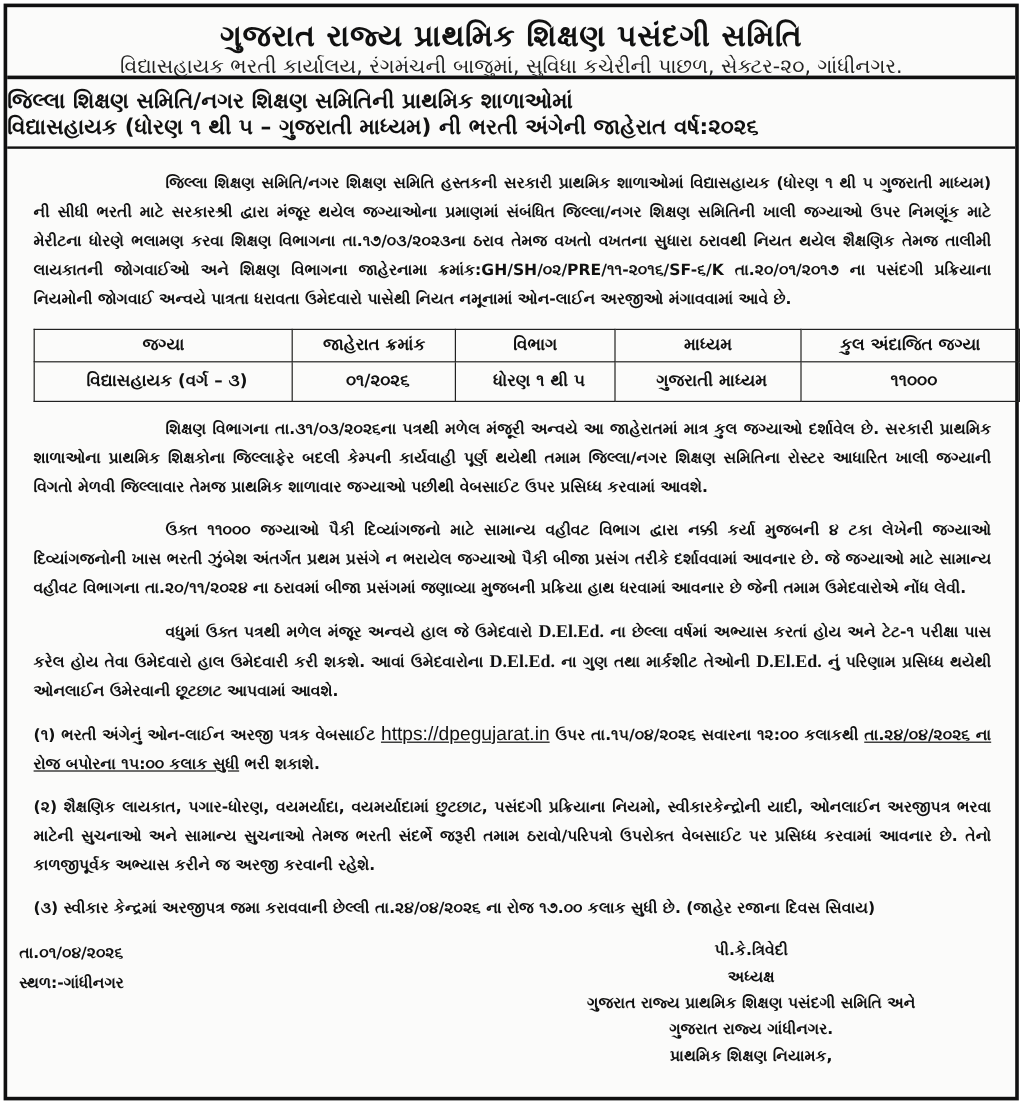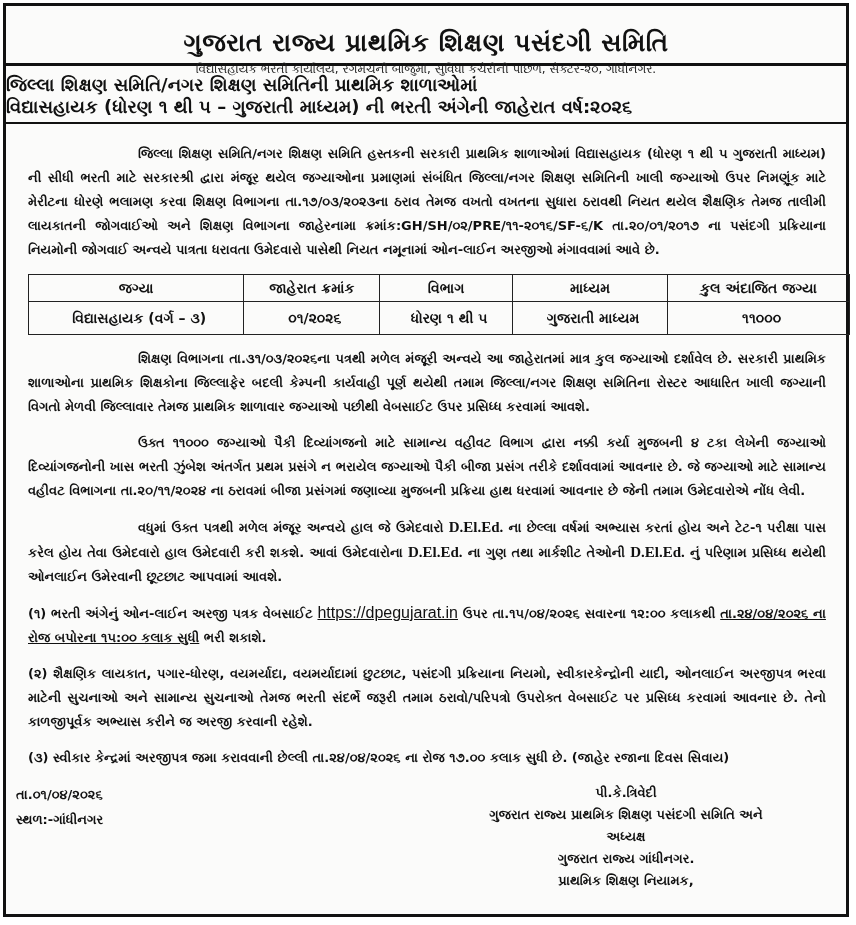--- a/index.html
+++ b/index.html
@@ -1,20 +1,20 @@
 <!DOCTYPE html>
 <html><head>
 <meta charset="utf-8">
 <style>
   html, body { margin: 0; padding: 0; background: #ffffff; }
   body { width: 856px; height: 925px; overflow: hidden; font-family: "DejaVu Sans", sans-serif; color: #111; }
   .page { position: absolute; left: 3px; top: 3px; width: 846px; height: 914px; border: 3px solid #111; background: #fbfbfa; box-sizing: border-box; }
-  .head { text-align: center; padding-top: 22px; height: 60px; border-bottom: 3px solid #111; box-sizing: border-box; }
+  .head { text-align: center; padding-top: 9px; height: 60px; border-bottom: 3px solid #111; box-sizing: border-box; }
   .org-title { font-size: 25px; font-weight: bold; line-height: 30px; letter-spacing: 0.5px; }
-  .org-addr { font-size: 12px; line-height: 18px; margin-top: 2px; color: #222; }
+  .org-addr { font-size: 17px; line-height: 18px; margin-top: 2px; color: #222; }
   .subject { text-align: left; padding-top: 8px; height: 58px; border-bottom: 2px solid #111; box-sizing: border-box; font-weight: bold; font-size: 18px; line-height: 22px; }
   .body { padding: 6px 8px 0 10px; font-size: 13px; font-weight: bold; line-height: 24px; text-align: justify; }
   .body p { margin: 12px; }
   .indent { text-indent: 110px; }
   table.posts { width: 822px; border-collapse: collapse; margin: 6px 0 8px 12px; font-size: 14px; font-weight: bold; }
   table.posts th, table.posts td { border: 1.5px solid #222; text-align: center; height: 26px; padding: 0 4px; font-weight: bold; }
   table.posts td { height: 32px; padding-left: 10px; }
   .latin { font-family: "Liberation Serif", serif; font-size: 15px; }
   .url { font-family: "Liberation Sans", sans-serif; font-weight: normal; font-size: 16px; text-decoration: underline; color: #111; }
   .underline { text-decoration: underline; }
@@ -70,20 +70,20 @@
     <p>(૩) સ્વીકાર કેન્દ્રમાં અરજીપત્ર જમા કરાવવાની છેલ્લી તા.૨૪/૦૪/૨૦૨૬ ના રોજ ૧૭.૦૦ કલાક સુધી છે. (જાહેર રજાના દિવસ સિવાય)</p>
   </div>
 
   <div class="footer">
     <div class="left-sign">
       <div>તા.૦૧/૦૪/૨૦૨૬</div>
       <div>સ્થળ:-ગાંધીનગર</div>
     </div>
     <div class="right-sign">
       <div>પી.કે.ત્રિવેદી</div>
+      <div>અધ્યક્ષ</div>
       <div>ગુજરાત રાજ્ય પ્રાથમિક શિક્ષણ પસંદગી સમિતિ અને</div>
-      <div>અધ્યક્ષ</div>
       <div>ગુજરાત રાજ્ય ગાંધીનગર.</div>
       <div>પ્રાથમિક શિક્ષણ નિયામક,</div>
     </div>
   </div>
 
 </div>
 
 </body></html>

